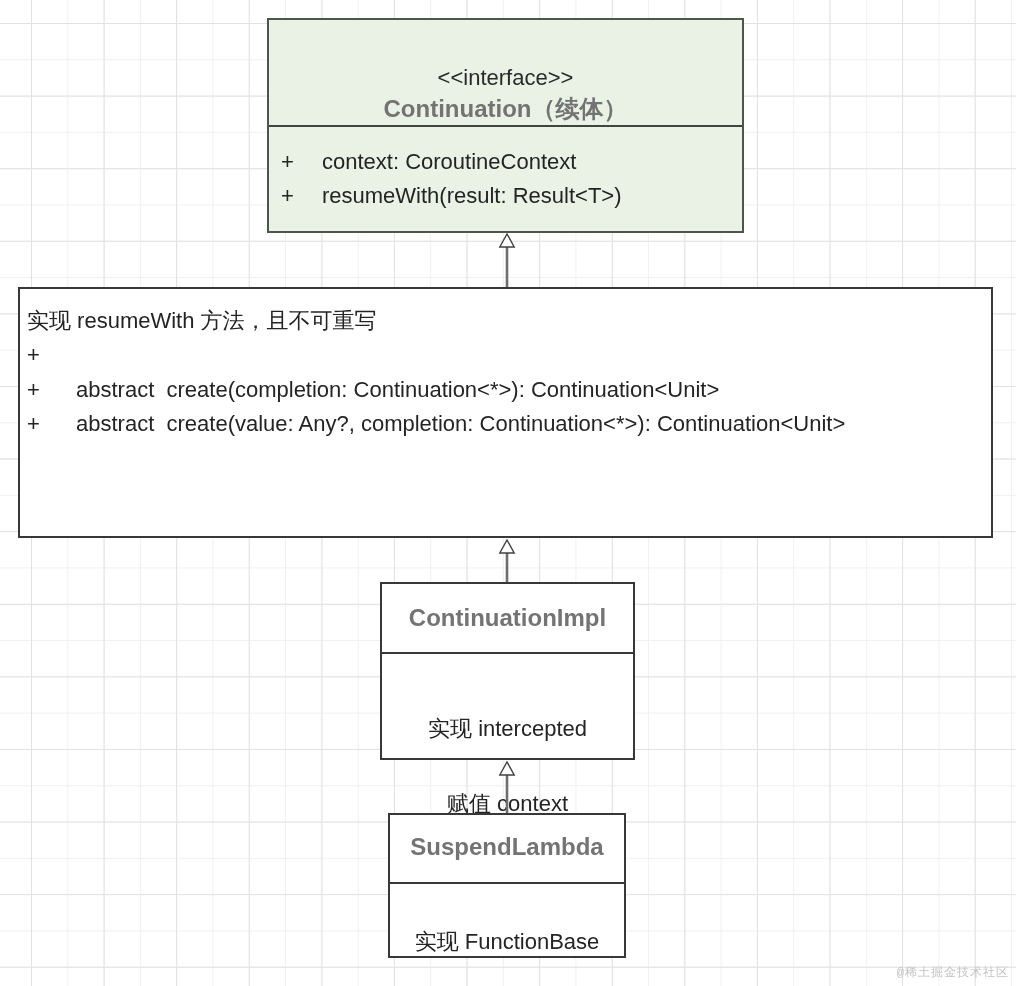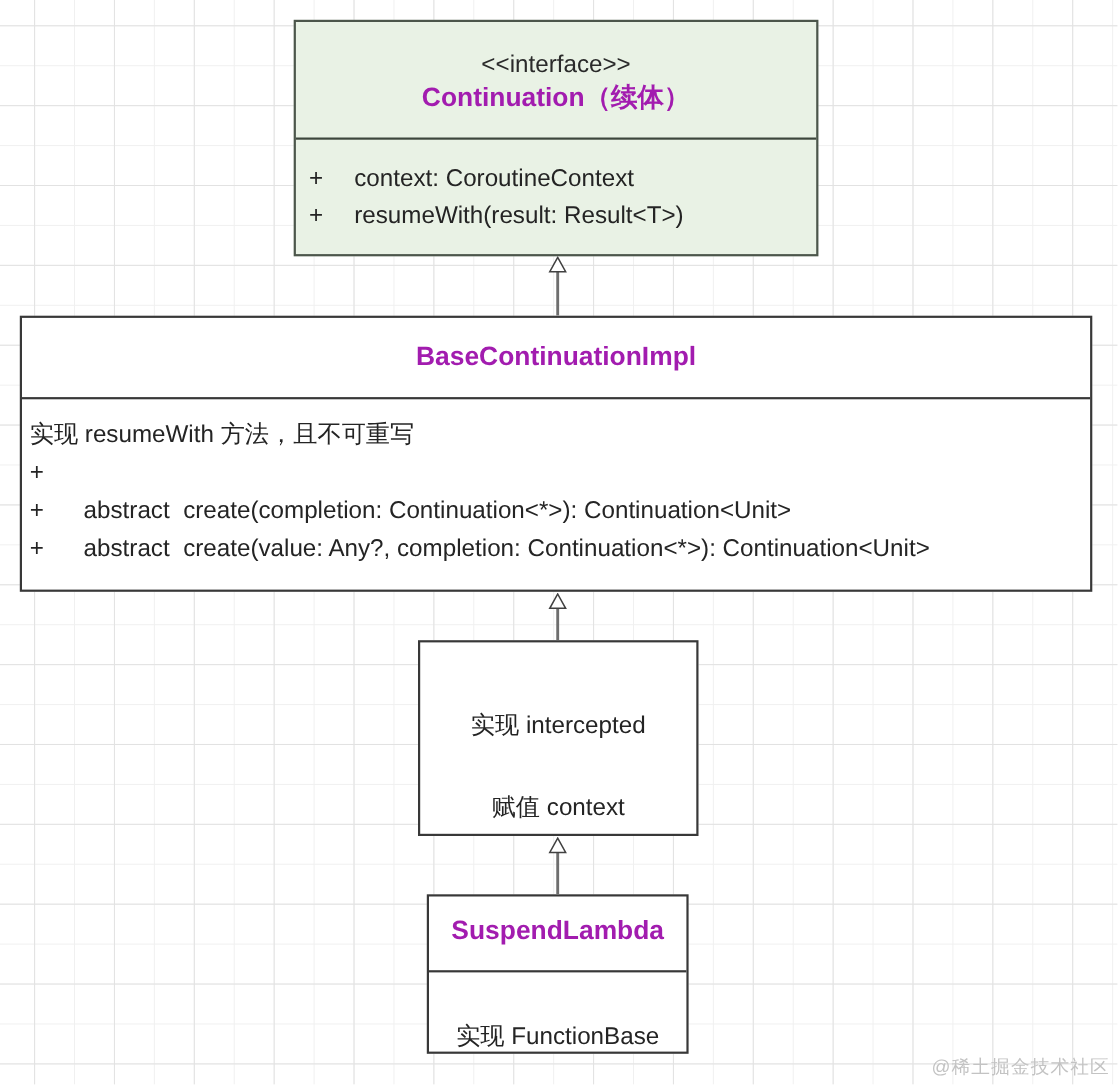--- a/index.html
+++ b/index.html
@@ -39,32 +39,32 @@
 
   .cls-hdr {
     box-sizing: border-box;
     border-bottom: 2px solid #383838;
     display: flex;
     flex-direction: column;
     align-items: center;
     justify-content: center;
     flex: 0 0 auto;
   }
-  .uml-class.interface .cls-hdr { border-bottom-color: #3d463c; }
+  .uml-class.interface .cls-hdr { border-bottom-color: #3d463c; justify-content: flex-end; }
 
   .stereotype {
     font-size: 22px;
     font-weight: 400;
     color: #2a2a2a;
     line-height: 30px;
   }
   .cls-name {
     font-size: 24px;
     font-weight: 700;
-    color: #a21caf;
+    color: #737373;
     line-height: 32px;
     white-space: nowrap;
   }
 
   .cls-body {
     box-sizing: border-box;
     flex: 1 1 auto;
   }
   .member {
     display: flex;
@@ -118,22 +118,22 @@
     pointer-events: none;
   }
   #arrow-1 { top: 233px; height: 54px; }
   #arrow-2 { top: 539px; height: 43px; }
   #arrow-3 { top: 761px; height: 52px; }
 
   .watermark {
     position: absolute;
     right: 7px;
     bottom: 5px;
-    font-family: Liberation Sans, sans-serif;
-    font-size: 17px;
+    font-family: Liberation Mono, monospace;
+    font-size: 12px;
     color: #c3c3c3;
     letter-spacing: 1px;
   }
 </style>
 </head>
 <body>
 
 <div class="canvas">
 
   <div class="uml-class interface" id="box-continuation">
@@ -152,23 +152,20 @@
       </div>
     </div>
   </div>
 
   <svg class="arrow" id="arrow-1" viewBox="0 0 18 54" xmlns="http://www.w3.org/2000/svg">
     <line x1="9" y1="14" x2="9" y2="54" stroke="#6e6e6e" stroke-width="2.6"></line>
     <polygon points="9,1 16.2,14 1.8,14" fill="#ffffff" stroke="#414141" stroke-width="1.4"></polygon>
   </svg>
 
   <div class="uml-class" id="box-base">
-    <div class="cls-hdr">
-      <div class="cls-name">BaseContinuationImpl</div>
-    </div>
     <div class="cls-body">
       <div class="note-line">实现 resumeWith 方法，且不可重写</div>
       <div class="member">
         <span class="vis">+</span>
       </div>
       <div class="member">
         <span class="vis">+</span>
         <span class="mtext">abstract  create(completion: Continuation&lt;*&gt;): Continuation&lt;Unit&gt;</span>
       </div>
       <div class="member">
@@ -177,20 +174,23 @@
       </div>
     </div>
   </div>
 
   <svg class="arrow" id="arrow-2" viewBox="0 0 18 43" xmlns="http://www.w3.org/2000/svg">
     <line x1="9" y1="14" x2="9" y2="43" stroke="#6e6e6e" stroke-width="2.6"></line>
     <polygon points="9,1 16.2,14 1.8,14" fill="#ffffff" stroke="#414141" stroke-width="1.4"></polygon>
   </svg>
 
   <div class="uml-class" id="box-impl">
+    <div class="cls-hdr">
+      <div class="cls-name">ContinuationImpl</div>
+    </div>
     <div class="cls-body">
       <div class="center-line">实现 intercepted</div>
       <div class="center-line">赋值 context</div>
     </div>
   </div>
 
   <svg class="arrow" id="arrow-3" viewBox="0 0 18 52" xmlns="http://www.w3.org/2000/svg">
     <line x1="9" y1="14" x2="9" y2="52" stroke="#6e6e6e" stroke-width="2.6"></line>
     <polygon points="9,1 16.2,14 1.8,14" fill="#ffffff" stroke="#414141" stroke-width="1.4"></polygon>
   </svg>

